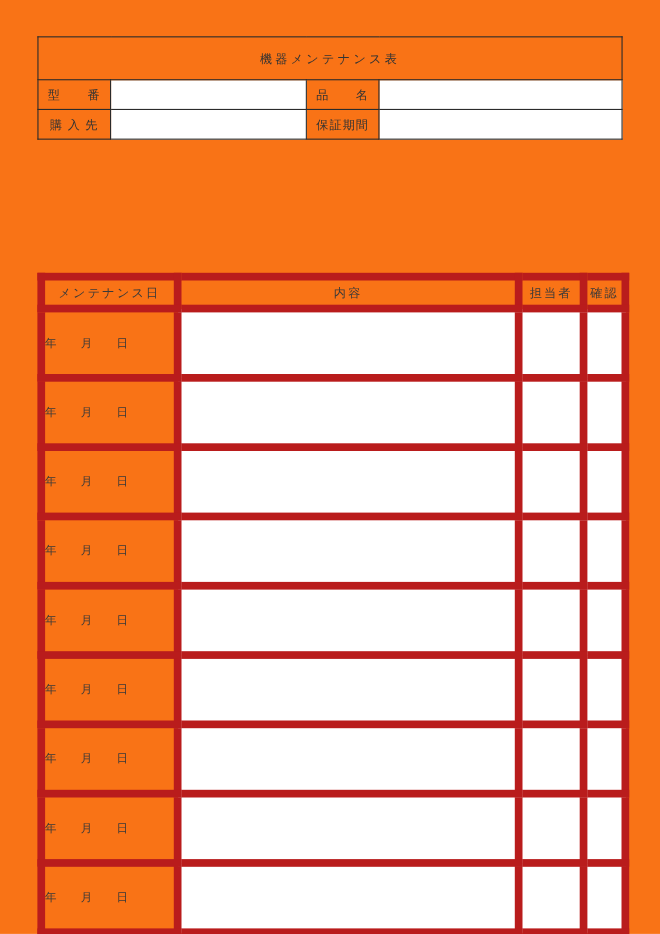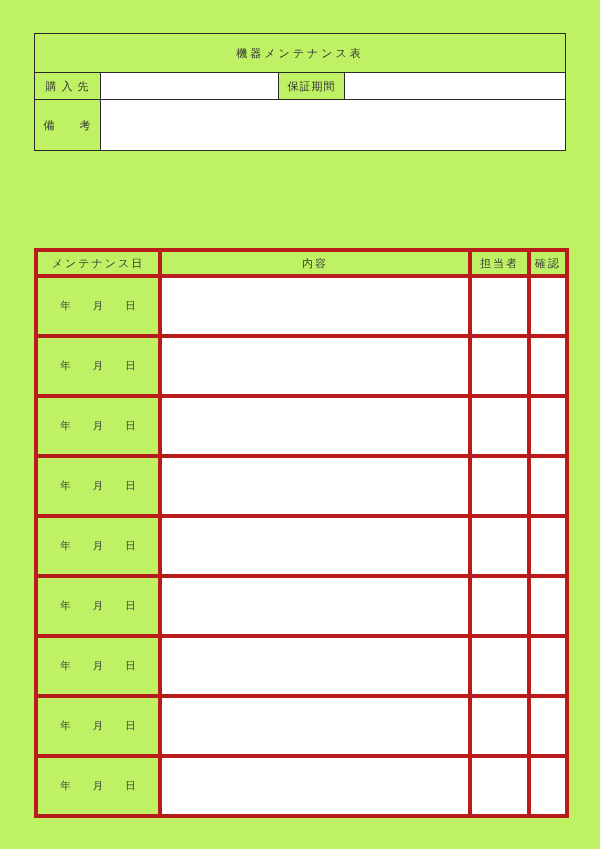--- a/index.html
+++ b/index.html
@@ -13,21 +13,21 @@
     font-family: "Liberation Sans", sans-serif;
     color: #231f20;
     position: relative;
     overflow: hidden;
   }
   .page {
     position: absolute;
     left: 0; top: 0;
     width: 600px;
     height: 849px;
-    background: #bef264;
+    background: #f97316;
   }
 
   
   .info-table {
     position: absolute;
     left: 34px;
     top: 33px;
     width: 531px;
     border-collapse: collapse;
     table-layout: fixed;
@@ -71,37 +71,36 @@
   .maint-table {
     position: absolute;
     left: 34px;
     top: 248px;
     width: 531px;
     border-collapse: collapse;
     table-layout: fixed;
   }
   .maint-table th,
   .maint-table td {
-    border: 4px solid #b91c1c;
+    border: 7px solid #b91c1c;
     padding: 0;
   }
   .maint-table th {
     height: 22px;
     font-weight: normal;
     font-size: 11px;
     letter-spacing: 2px;
     color: #3a3a3a;
     text-align: center;
     vertical-align: middle;
   }
   .maint-table td {
     height: 56px;
   }
   .date-cell {
-    text-align: center;
     vertical-align: middle;
     font-size: 10.5px;
     color: #3a3a3a;
     white-space: nowrap;
   }
   .date-cell .seg {
     display: inline-block;
   }
   .date-cell .gap {
     display: inline-block;
@@ -121,28 +120,30 @@
       <col style="width:66px">
       <col style="width:178px">
       <col style="width:66px">
       <col style="width:221px">
     </colgroup>
     <tbody>
       <tr>
         <td class="title-cell" colspan="4">機器メンテナンス表</td>
       </tr>
       <tr>
+        <td class="lbl">型　　番</td>
+        <td class="val"></td>
+        <td class="lbl">品　　名</td>
+        <td class="val"></td>
+      </tr>
+      <tr>
         <td class="lbl">購 入 先</td>
         <td class="val"></td>
         <td class="lbl">保証期間</td>
         <td class="val"></td>
-      </tr>
-      <tr>
-        <td class="lbl lbl-remarks remarks-cell">備　　考</td>
-        <td class="val remarks-cell" colspan="3"></td>
       </tr>
     </tbody>
   </table>
 
   <table class="maint-table">
     <colgroup>
       <col style="width:124px">
       <col style="width:310px">
       <col style="width:59px">
       <col style="width:38px">

